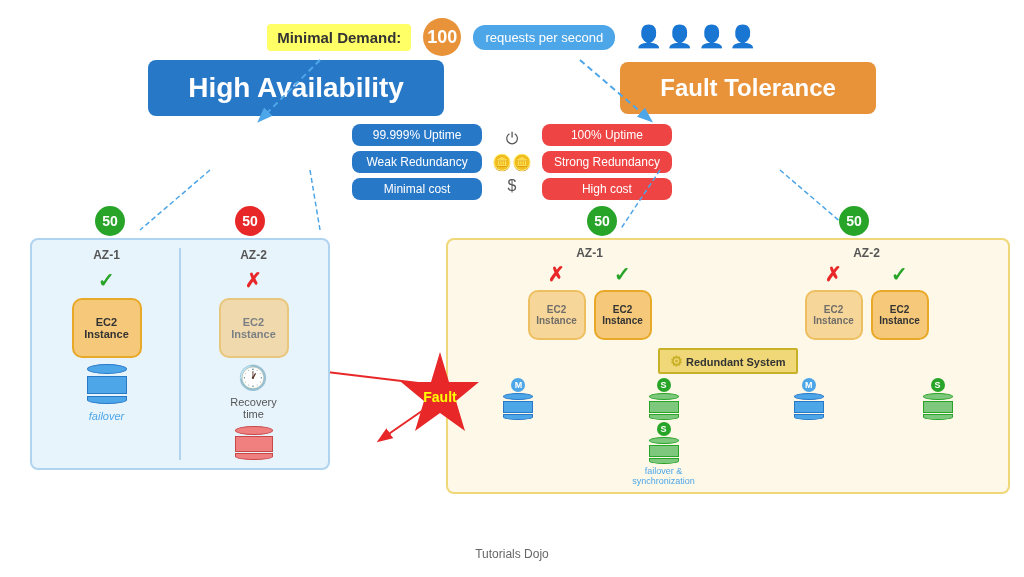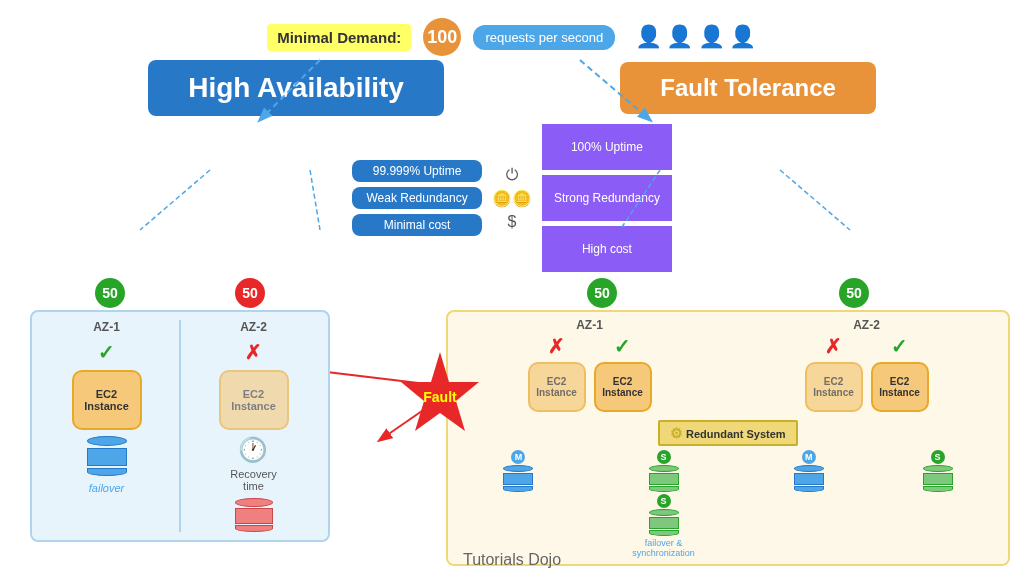--- a/index.html
+++ b/index.html
@@ -113,25 +113,25 @@
     .comp-badge-blue {
       background: #2878c8;
       color: #fff;
       font-size: 12px;
       padding: 4px 10px;
       border-radius: 8px;
       min-width: 130px;
       text-align: center;
     }
     .comp-badge-orange {
-      background: #8b5cf6;
+      background: #ef4444;
       color: #fff;
       font-size: 12px;
-      padding: 16px 10px;
-      border-radius: 0;
+      padding: 4px 10px;
+      border-radius: 8px;
       min-width: 130px;
       text-align: center;
     }
     .comp-icon-item {
       font-size: 16px;
       color: #555;
     }
 
     
     .ha-panel {
@@ -401,24 +401,24 @@
       height: 30px;
       display: flex;
       align-items: center;
       justify-content: center;
       margin: 0 auto;
     }
 
     
     .tutorials-dojo {
       position: absolute;
-      bottom: 8px;
+      bottom: 16px;
       left: 50%;
       transform: translateX(-50%);
-      font-size: 16px;
+      font-size: 12px;
       color: #666;
     }
 
     
     .ha-divider {
       width: 2px;
       background: #b0d4f0;
       min-height: 200px;
     }
 

